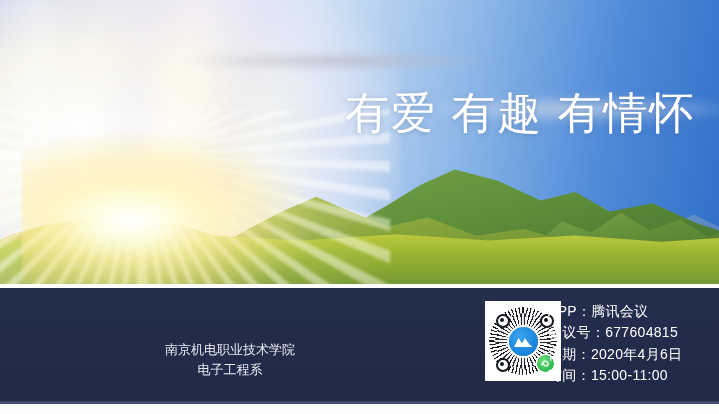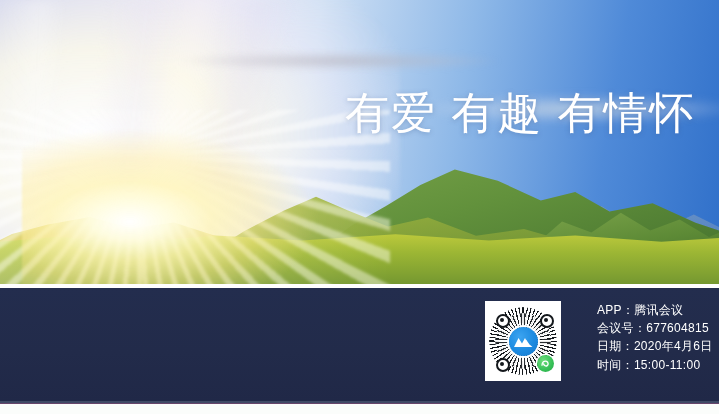--- a/index.html
+++ b/index.html
@@ -2,21 +2,21 @@
 <html><head>
 <meta charset="utf-8">
 <style>
   html,body{margin:0;padding:0;background:#fff;}
   body{font-family:"Liberation Sans","DejaVu Sans",sans-serif;}
 
   #poster{
     position:relative;
     width:719px;height:414px;
     overflow:hidden;
-    background:#be185d;
+    background:#6d28d9;
   }
 
   
   .photo{
     position:absolute;left:0;top:0;width:719px;height:286px;
     overflow:hidden;
     background:linear-gradient(100deg,#b9c3e8 0%,#cfd4ee 14%,#e9e6f2 26%,#cfe0f4 42%,#8fb9e8 62%,#4f8ad8 82%,#2f6fc9 100%);
   }
   
   .sky-haze{
@@ -202,22 +202,22 @@
   .qr-badge{
     position:absolute;left:52px;top:54px;width:17px;height:17px;
     border-radius:50%;
     background:radial-gradient(circle at 36% 32%,#6ddc7c 0%,#36bf56 60%,#23a847 100%);
     box-shadow:0 0 0 1.5px #ffffff;
   }
   .qr-badge svg{position:absolute;left:3px;top:3px;}
 
   
   .info{
-    position:absolute;left:597px;top:301px;
-    font-size:12px;line-height:1.52;
+    position:absolute;left:548px;top:301px;
+    font-size:14px;line-height:1.52;
     color:#ffffff;
     letter-spacing:.3px;
     white-space:nowrap;
   }
   .info div{display:block;}
 </style>
 </head>
 <body>
 
 <div id="poster">
@@ -241,20 +241,22 @@
 
     <div class="headline">有爱 有趣 有情怀</div>
   </div>
 
   <div class="separator"></div>
 
   <div class="darkbar"></div>
 
 
   <div class="subtitle">
+    <div>南京机电职业技术学院</div>
+    <div>电子工程系</div>
   </div>
 
   <div class="qr-panel">
     <div class="qr-inner">
       <div class="qr-rays"></div>
       <div class="qr-rays2"></div>
       <div class="qr-finder qr-f1"></div>
       <div class="qr-finder qr-f2"></div>
       <div class="qr-finder qr-f3"></div>
       <div class="qr-center">

